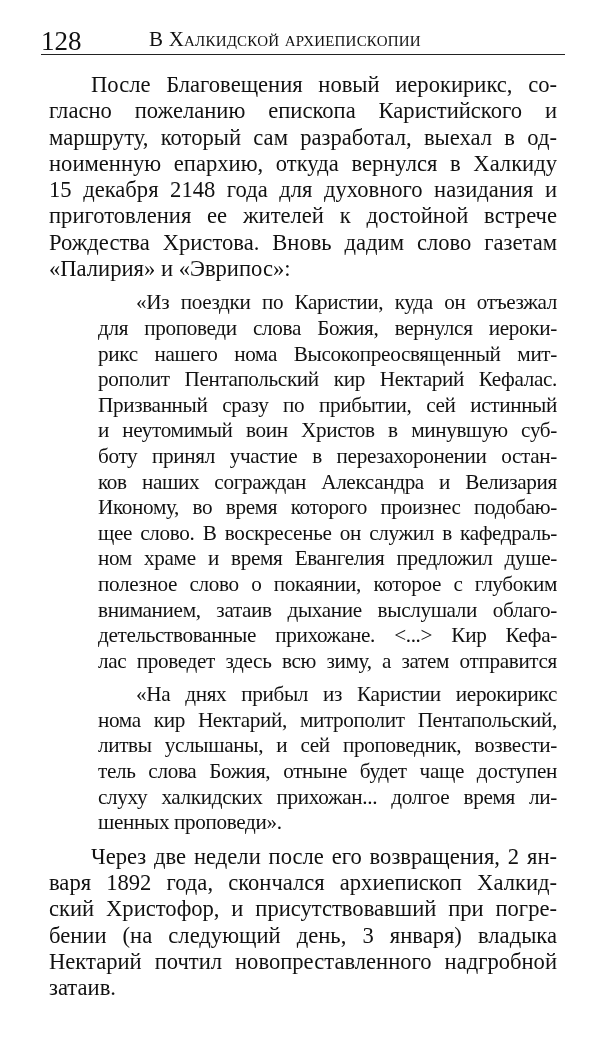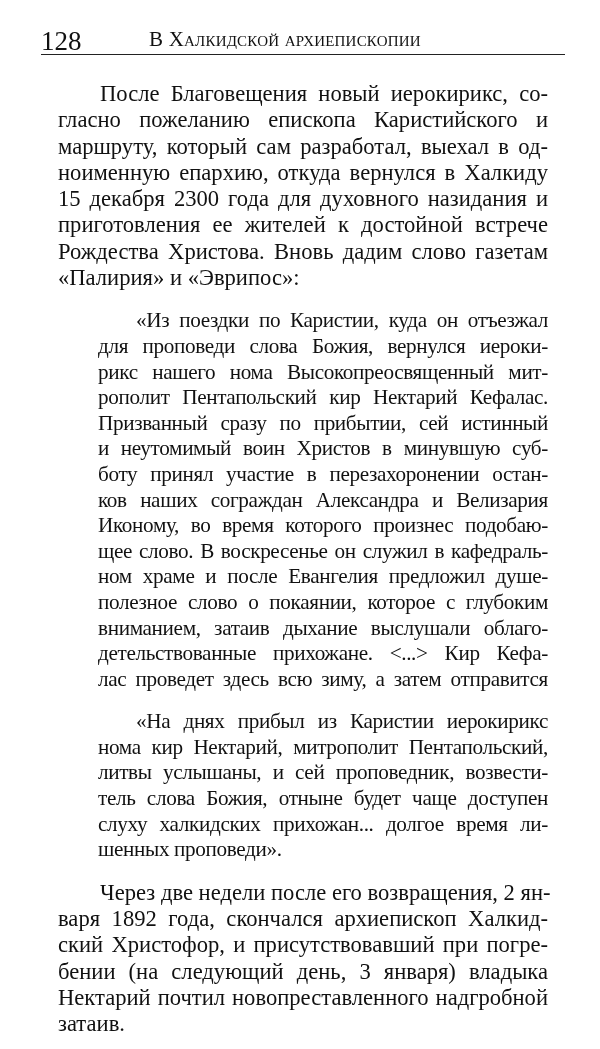--- a/index.html
+++ b/index.html
@@ -1,21 +1,21 @@
 <!DOCTYPE html>
 <html><head>
 <meta charset="utf-8">
 <style>
   html, body { margin:0; padding:0; background:#ffffff; }
   body { width:600px; height:1049px; position:relative; overflow:hidden; color:#111; font-family:"Liberation Serif","DejaVu Serif",serif; }
   .header { position:absolute; left:41px; top:22px; width:524px; height:32px; border-bottom:1.5px solid #222; }
   .page-num { position:absolute; left:0; top:4px; font-size:27px; }
   .running-title { position:absolute; left:108px; top:5px; font-size:21px; font-variant:small-caps; letter-spacing:0.2px;font-family:Liberation Serif, serif; }
   .body { position:absolute; left:41px; top:64px; width:524px; }
-  p { margin:17px; text-align:justify; }
+  p { margin:8px; text-align:justify; }
   .para { font-size:22.6px; line-height:26.3px; text-indent:38px; }
   .quote { margin-left:57px; font-size:21.2px; line-height:25.6px; text-indent:38px; letter-spacing:-0.35px; }
   .line { display:block; text-align:justify; text-align-last:justify; white-space:nowrap; }
   .line.last { text-align-last:left; }
   .q1 { margin-top:2px; }
   .p2 { margin-top:6px; }
 </style>
 </head>
 <body>
 
@@ -23,38 +23,38 @@
   <span class="page-num">128</span>
   <span class="running-title">В Халкидской архиепископии</span>
 </div>
 
 <div class="body">
   <p class="para" style="text-indent: 0px;">
     <span class="line" style="padding-left: 42px;">После Благовещения новый иерокирикс, со-</span>
     <span class="line">гласно пожеланию епископа Каристийского и</span>
     <span class="line">маршруту, который сам разработал, выехал в од-</span>
     <span class="line">ноименную епархию, откуда вернулся в Халкиду</span>
-    <span class="line">15 декабря 2300 года для духовного назидания и</span>
+    <span class="line">15 декабря 2148 года для духовного назидания и</span>
     <span class="line">приготовления ее жителей к достойной встрече</span>
     <span class="line">Рождества Христова. Вновь дадим слово газетам</span>
     <span class="line last">«Палирия» и «Эврипос»:</span>
   </p>
 
   <p class="quote q1" style="text-indent: 0px;">
     <span class="line" style="padding-left: 38px;">«Из поездки по Каристии, куда он отъезжал</span>
     <span class="line">для проповеди слова Божия, вернулся иероки-</span>
     <span class="line">рикс нашего нома Высокопреосвященный мит-</span>
     <span class="line">рополит Пентапольский кир Нектарий Кефалас.</span>
     <span class="line">Призванный сразу по прибытии, сей истинный</span>
     <span class="line">и неутомимый воин Христов в минувшую суб-</span>
     <span class="line">боту принял участие в перезахоронении остан-</span>
     <span class="line">ков наших сограждан Александра и Велизария</span>
     <span class="line">Иконому, во время которого произнес подобаю-</span>
     <span class="line">щее слово. В воскресенье он служил в кафедраль-</span>
-    <span class="line">ном храме и после Евангелия предложил душе-</span>
+    <span class="line">ном храме и время Евангелия предложил душе-</span>
     <span class="line">полезное слово о покаянии, которое с глубоким</span>
     <span class="line">вниманием, затаив дыхание выслушали облаго-</span>
     <span class="line">детельствованные прихожане. &lt;...&gt; Кир Кефа-</span>
     <span class="line">лас проведет здесь всю зиму, а затем отправится</span>
   </p>
 
   <p class="quote" style="text-indent: 0px;">
     <span class="line" style="padding-left: 38px;">«На днях прибыл из Каристии иерокирикс</span>
     <span class="line">нома кир Нектарий, митрополит Пентапольский,</span>
     <span class="line">литвы услышаны, и сей проповедник, возвести-</span>

